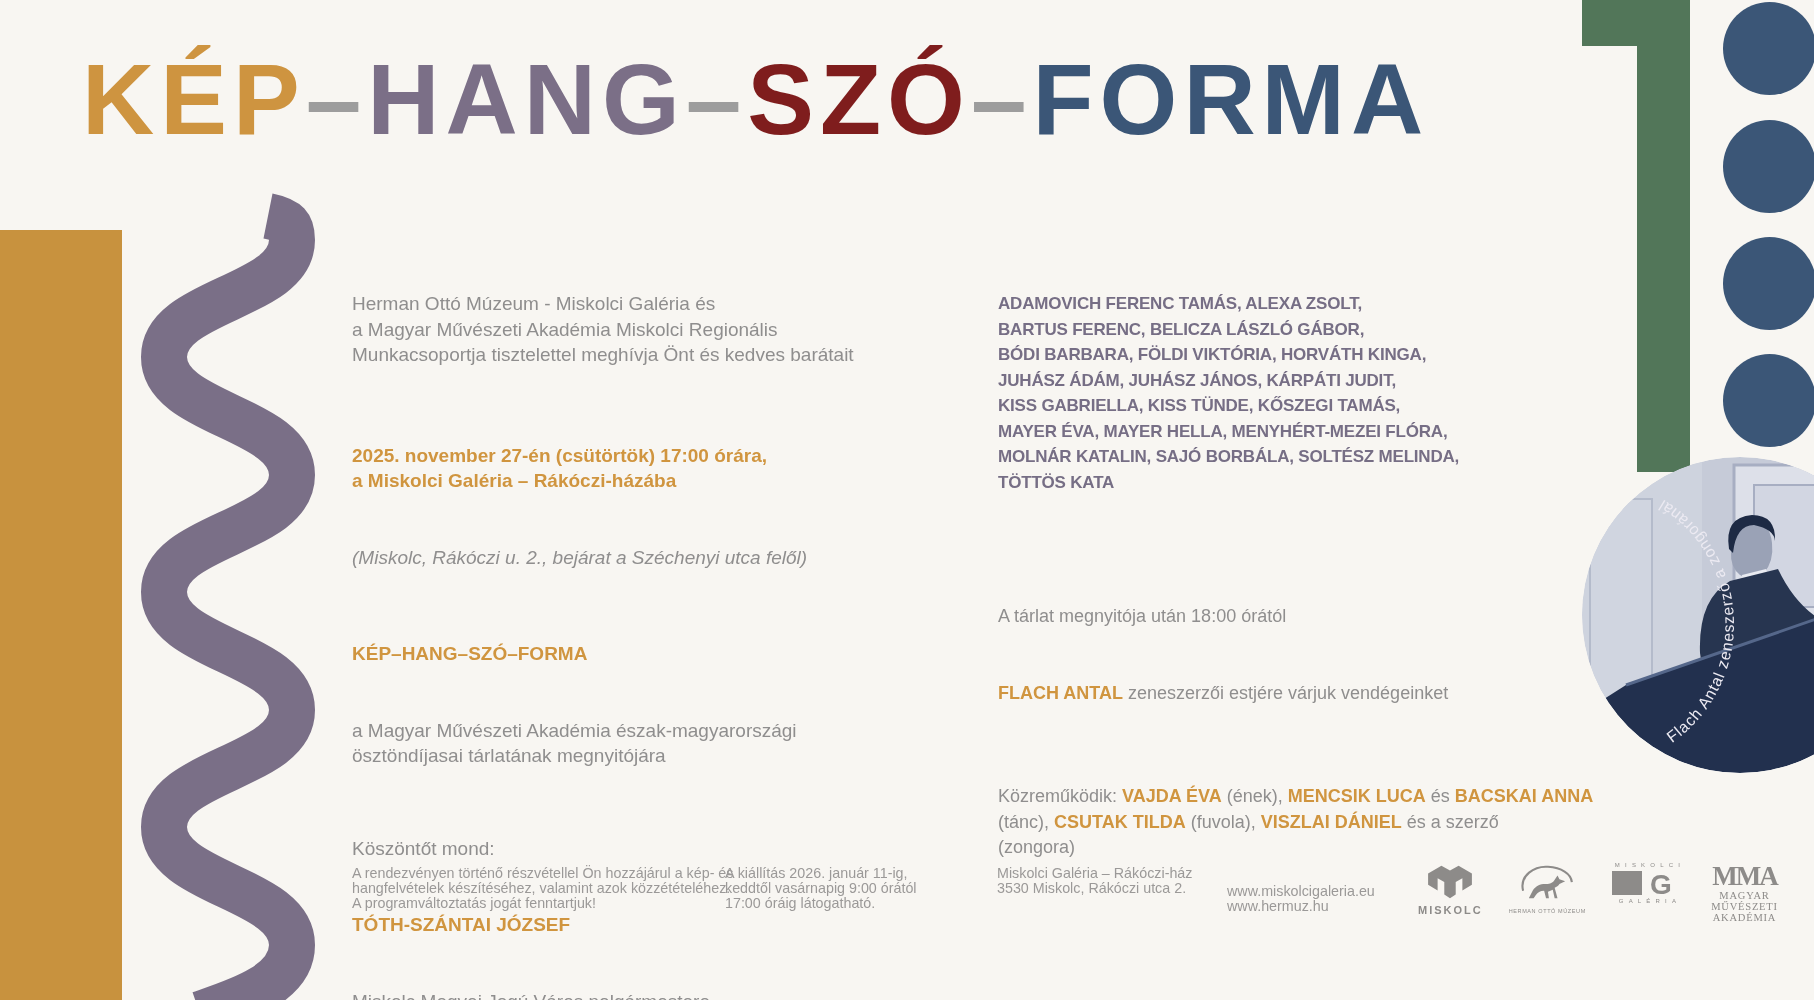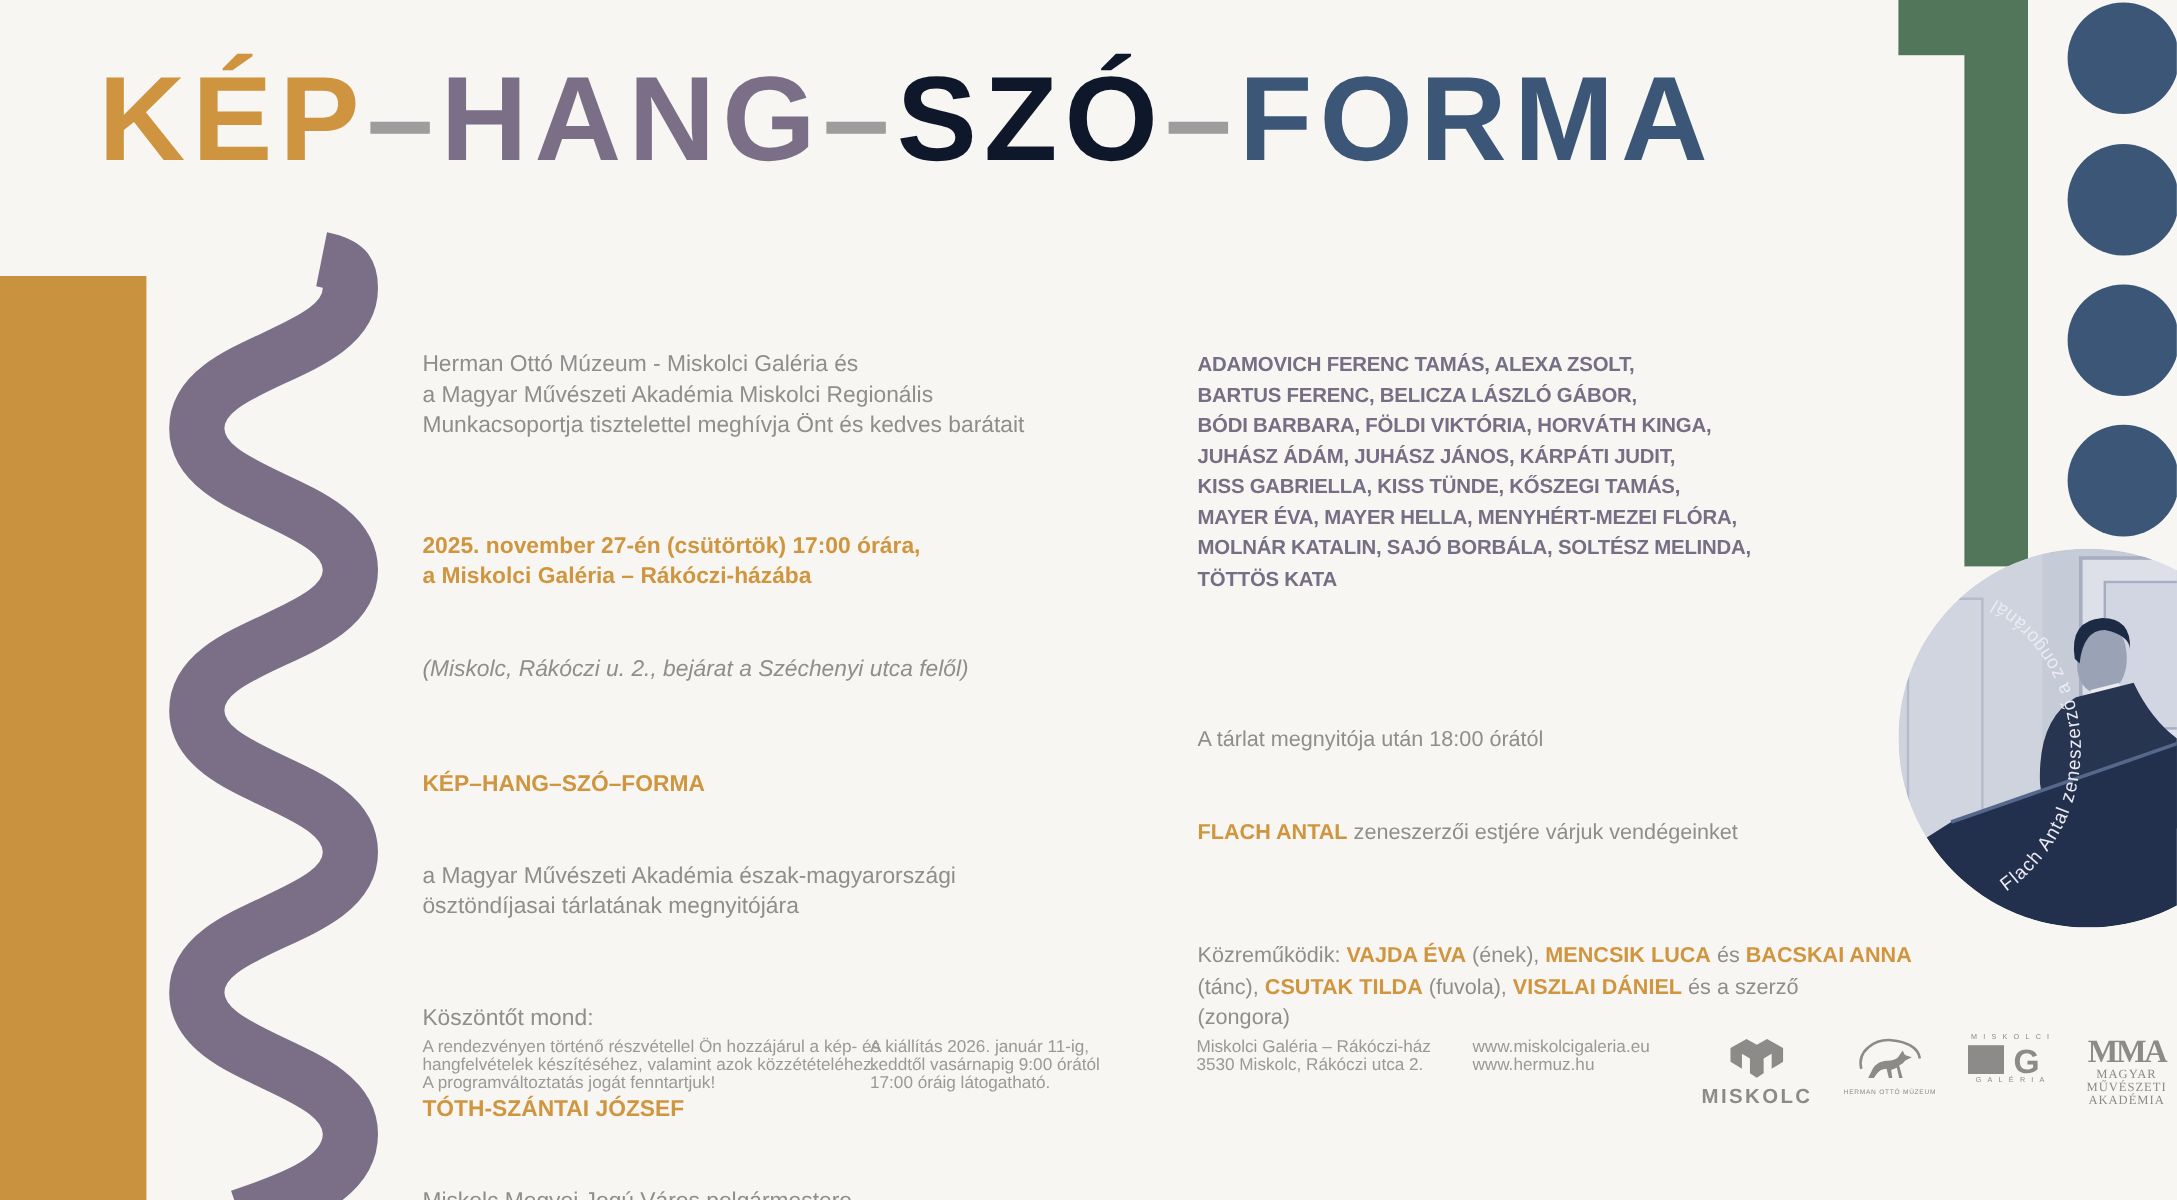--- a/index.html
+++ b/index.html
@@ -15,39 +15,39 @@
   .wave-svg{left:0;top:0;width:400px;height:1000px;}
   .green-h{left:1582px;top:0;width:108px;height:46px;background:#527659;}
   .green-v{left:1637px;top:0;width:53px;height:472px;background:#527659;}
   .dot{width:93px;height:93px;border-radius:50%;background:#3B5677;left:1723px;}
   
   .title{
     left:82px;top:44px;font-size:100px;font-weight:700;letter-spacing:6px;
     line-height:1.1;white-space:nowrap;
   }
   .c-orange{color:#CE9440;} .c-dash{color:#9D9D9D;}
-  .c-purple{color:#7B6F87;} .c-green{color:#0f172a;} .c-blue{color:#3B5677;}
+  .c-purple{color:#7B6F87;} .c-green{color:#7f1d1d;} .c-blue{color:#3B5677;}
   
   .col{font-size:19px;line-height:25.5px;color:#8F8E8E;white-space:pre;}
   .col-left{left:352px;top:240px;width:600px;}
   .col-right{left:998px;top:240px;width:600px;font-size:18px;}
   .em,.c-em{color:#D0953F;font-weight:700;}
   .it{font-style:italic;}
   .mt-date{margin-top:24px;} .mt-exh{margin-top:20px;}
   .mt-greet{margin-top:16px;}
   .artists{font-size:17px;font-weight:700;color:#766E85;letter-spacing:-0.2px;}
   .mt-concert{margin-top:58px;} .mt-collab{margin-top:27px;}
   
   .photo-circle{left:1582px;top:457px;width:316px;height:316px;border-radius:50%;overflow:hidden;}
   
   .foot{font-size:14.3px;line-height:15px;color:#9B9998;white-space:pre;top:866px;}
-  .f1{left:352px;} .f2{left:725px;} .f3{left:997px;} .f4{left:1227px;}
+  .f1{left:352px;} .f2{left:725px;} .f3{left:997px;} .f4{left:1227px;margin-top:18px;}
   .logos{left:1418px;top:862px;display:flex;align-items:flex-start;gap:26px;color:#8D8B89;}
   .logo{display:flex;flex-direction:column;align-items:center;}
-  .logo-label{font-size:17px;font-weight:700;letter-spacing:2px;margin-top:2px;}
+  .logo-label{font-size:11px;font-weight:700;letter-spacing:2px;margin-top:2px;}
   .logo-tiny{font-size:5.5px;letter-spacing:0.6px;margin-top:2px;white-space:nowrap;}
   .gal-row{font-size:6px;letter-spacing:5.2px;margin:0 0 2px 3px;white-space:nowrap;}
   .gal-row2{margin:2px 0 0 3px;}
   .mma{font-family:"Liberation Serif","DejaVu Serif",serif;text-align:center;line-height:1.05;}
   .mma-sigla{font-size:27px;font-weight:700;letter-spacing:-2px;}
   .mma-line{font-size:10.5px;letter-spacing:0.8px;}
 </style>
 </head>
 <body>
 

